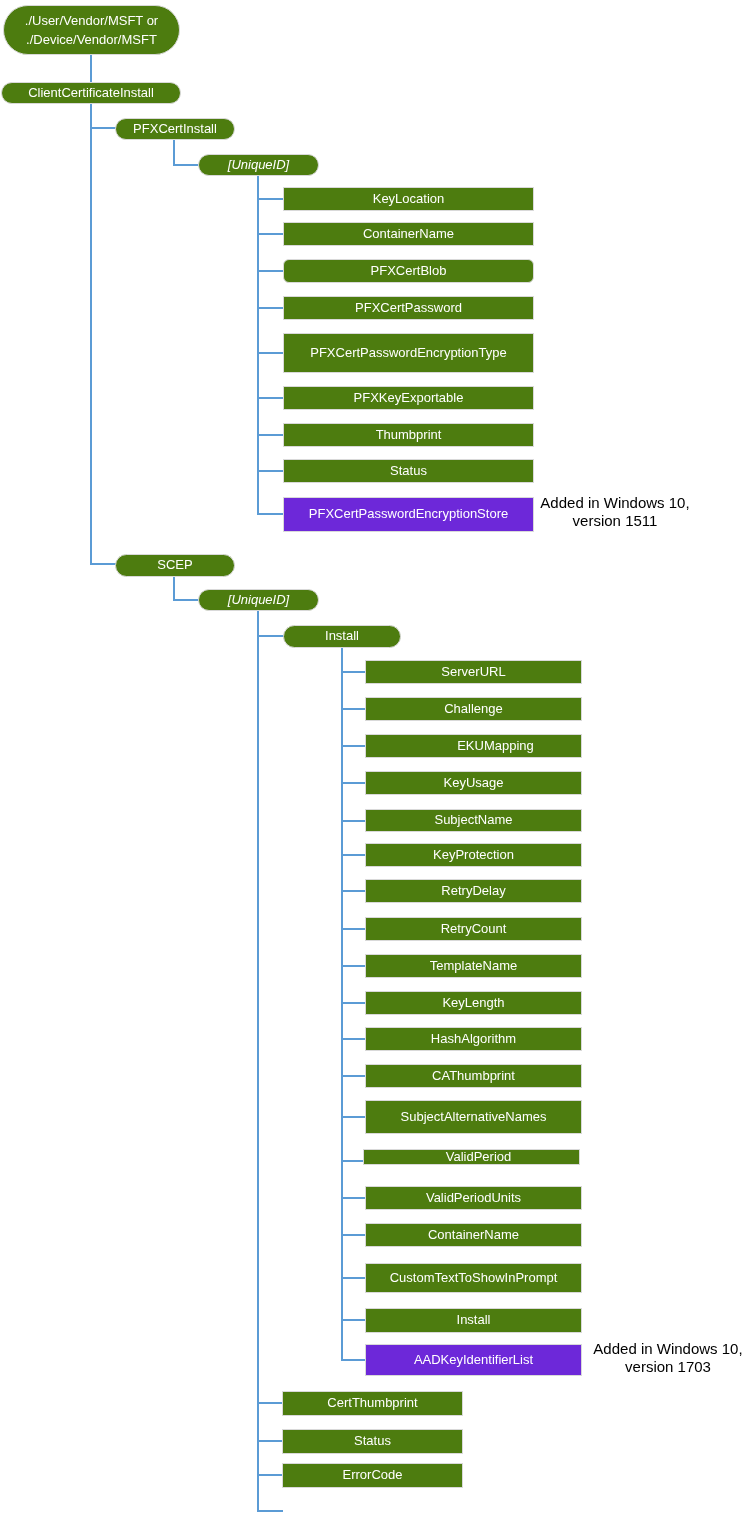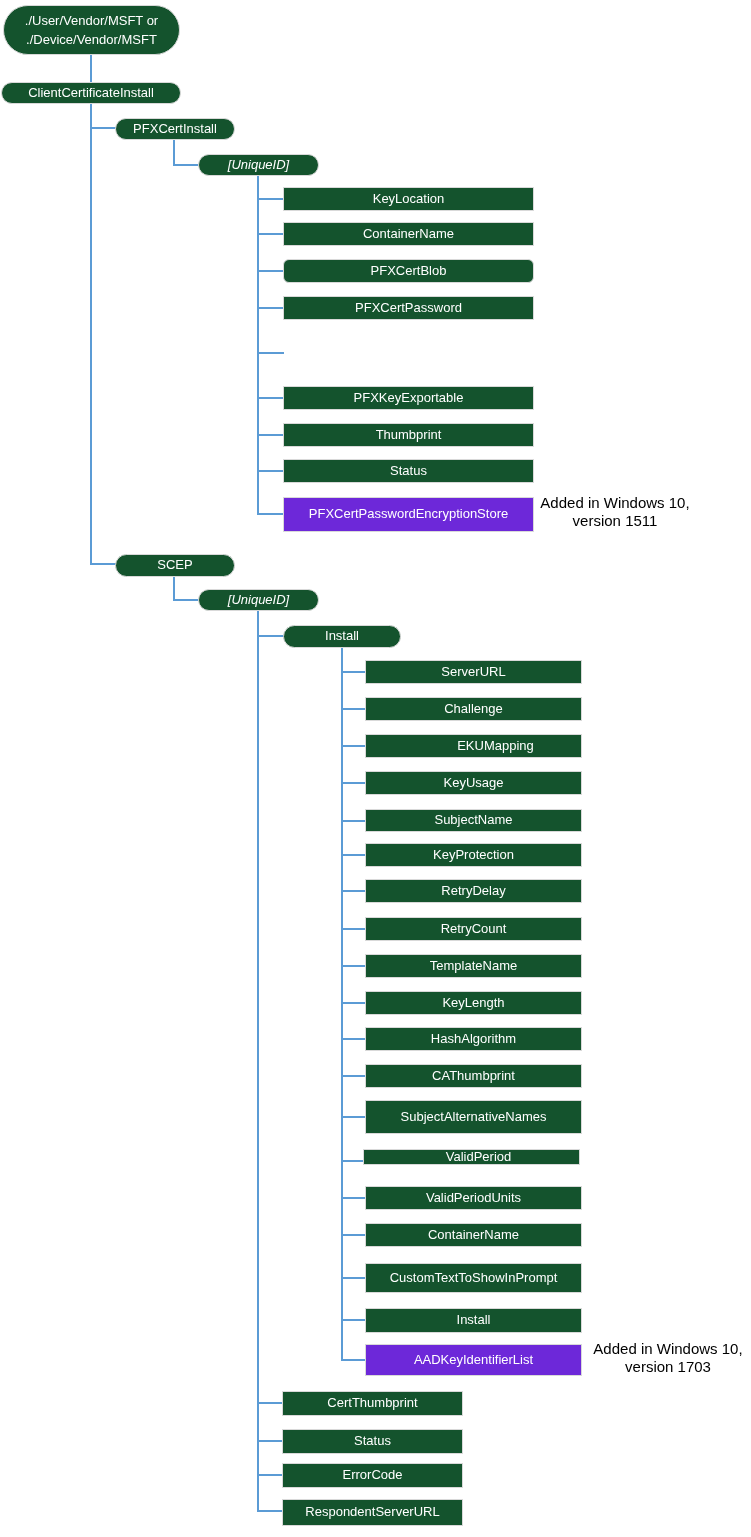--- a/index.html
+++ b/index.html
@@ -1,21 +1,21 @@
 <!DOCTYPE html>
 <html><head>
 <meta charset="utf-8">
 <style>
   html,body{margin:0;padding:0;background:#ffffff;}
   body{font-family:"Liberation Sans",sans-serif;}
   #canvas{position:relative;width:751px;height:1537px;background:#ffffff;overflow:hidden;}
 
   .node{
     position:absolute;box-sizing:border-box;
-    background:#14532d;color:#ffffff;
+    background:#4d7c0f;color:#ffffff;
     border:1px solid #D9D9D9;
     display:flex;align-items:center;justify-content:center;
     font-size:13px;text-align:center;line-height:1.15;
   }
   .pill{border-radius:12px;}
   .pill-big{border-radius:25px;white-space:pre-line;line-height:19px;}
   .rect{border-radius:0;}
   .blue{background:#6d28d9;}
   .italic{font-style:italic;}
 
@@ -94,20 +94,21 @@
   <div class="node pill" style="left:115px;top:554px;width:120px;height:23px;">SCEP</div>
 
   <div class="node pill italic" style="left:198px;top:589px;width:121px;height:22px;">[UniqueID]</div>
 
   <div class="node pill" style="left:283px;top:625px;width:118px;height:23px;">Install</div>
 
   <div class="node rect" style="left:283px;top:187px;width:251px;height:24px;">KeyLocation</div>
   <div class="node rect" style="left:283px;top:222px;width:251px;height:24px;">ContainerName</div>
   <div class="node rect" style="left:283px;top:259px;width:251px;height:24px;border-radius:6px;">PFXCertBlob</div>
   <div class="node rect" style="left:283px;top:296px;width:251px;height:24px;">PFXCertPassword</div>
+  <div class="node rect" style="left:283px;top:333px;width:251px;height:40px;">PFXCertPasswordEncryptionType</div>
   <div class="node rect" style="left:283px;top:386px;width:251px;height:24px;">PFXKeyExportable</div>
   <div class="node rect" style="left:283px;top:423px;width:251px;height:24px;">Thumbprint</div>
   <div class="node rect" style="left:283px;top:459px;width:251px;height:24px;">Status</div>
   <div class="node rect blue" style="left:283px;top:497px;width:251px;height:35px;">PFXCertPasswordEncryptionStore</div>
 
   <div class="annotation" style="left:535px;top:494px;width:160px;">Added in Windows 10,
 version 1511</div>
 
   <div class="node rect" style="left:365px;top:660px;width:217px;height:24px;">ServerURL</div>
   <div class="node rect" style="left:365px;top:697px;width:217px;height:24px;">Challenge</div>
@@ -128,15 +129,14 @@
   <div class="node rect" style="left:365px;top:1263px;width:217px;height:30px;">CustomTextToShowInPrompt</div>
   <div class="node rect" style="left:365px;top:1308px;width:217px;height:25px;">Install</div>
   <div class="node rect blue" style="left:365px;top:1344px;width:217px;height:32px;">AADKeyIdentifierList</div>
 
   <div class="annotation" style="left:588px;top:1340px;width:160px;">Added in Windows 10,
 version 1703</div>
 
   <div class="node rect" style="left:282px;top:1391px;width:181px;height:25px;">CertThumbprint</div>
   <div class="node rect" style="left:282px;top:1429px;width:181px;height:25px;">Status</div>
   <div class="node rect" style="left:282px;top:1463px;width:181px;height:25px;">ErrorCode</div>
-  <div class="node rect" style="left:282px;top:1499px;width:181px;height:27px;">RespondentServerURL</div>
 
 </div>
 
 </body></html>

